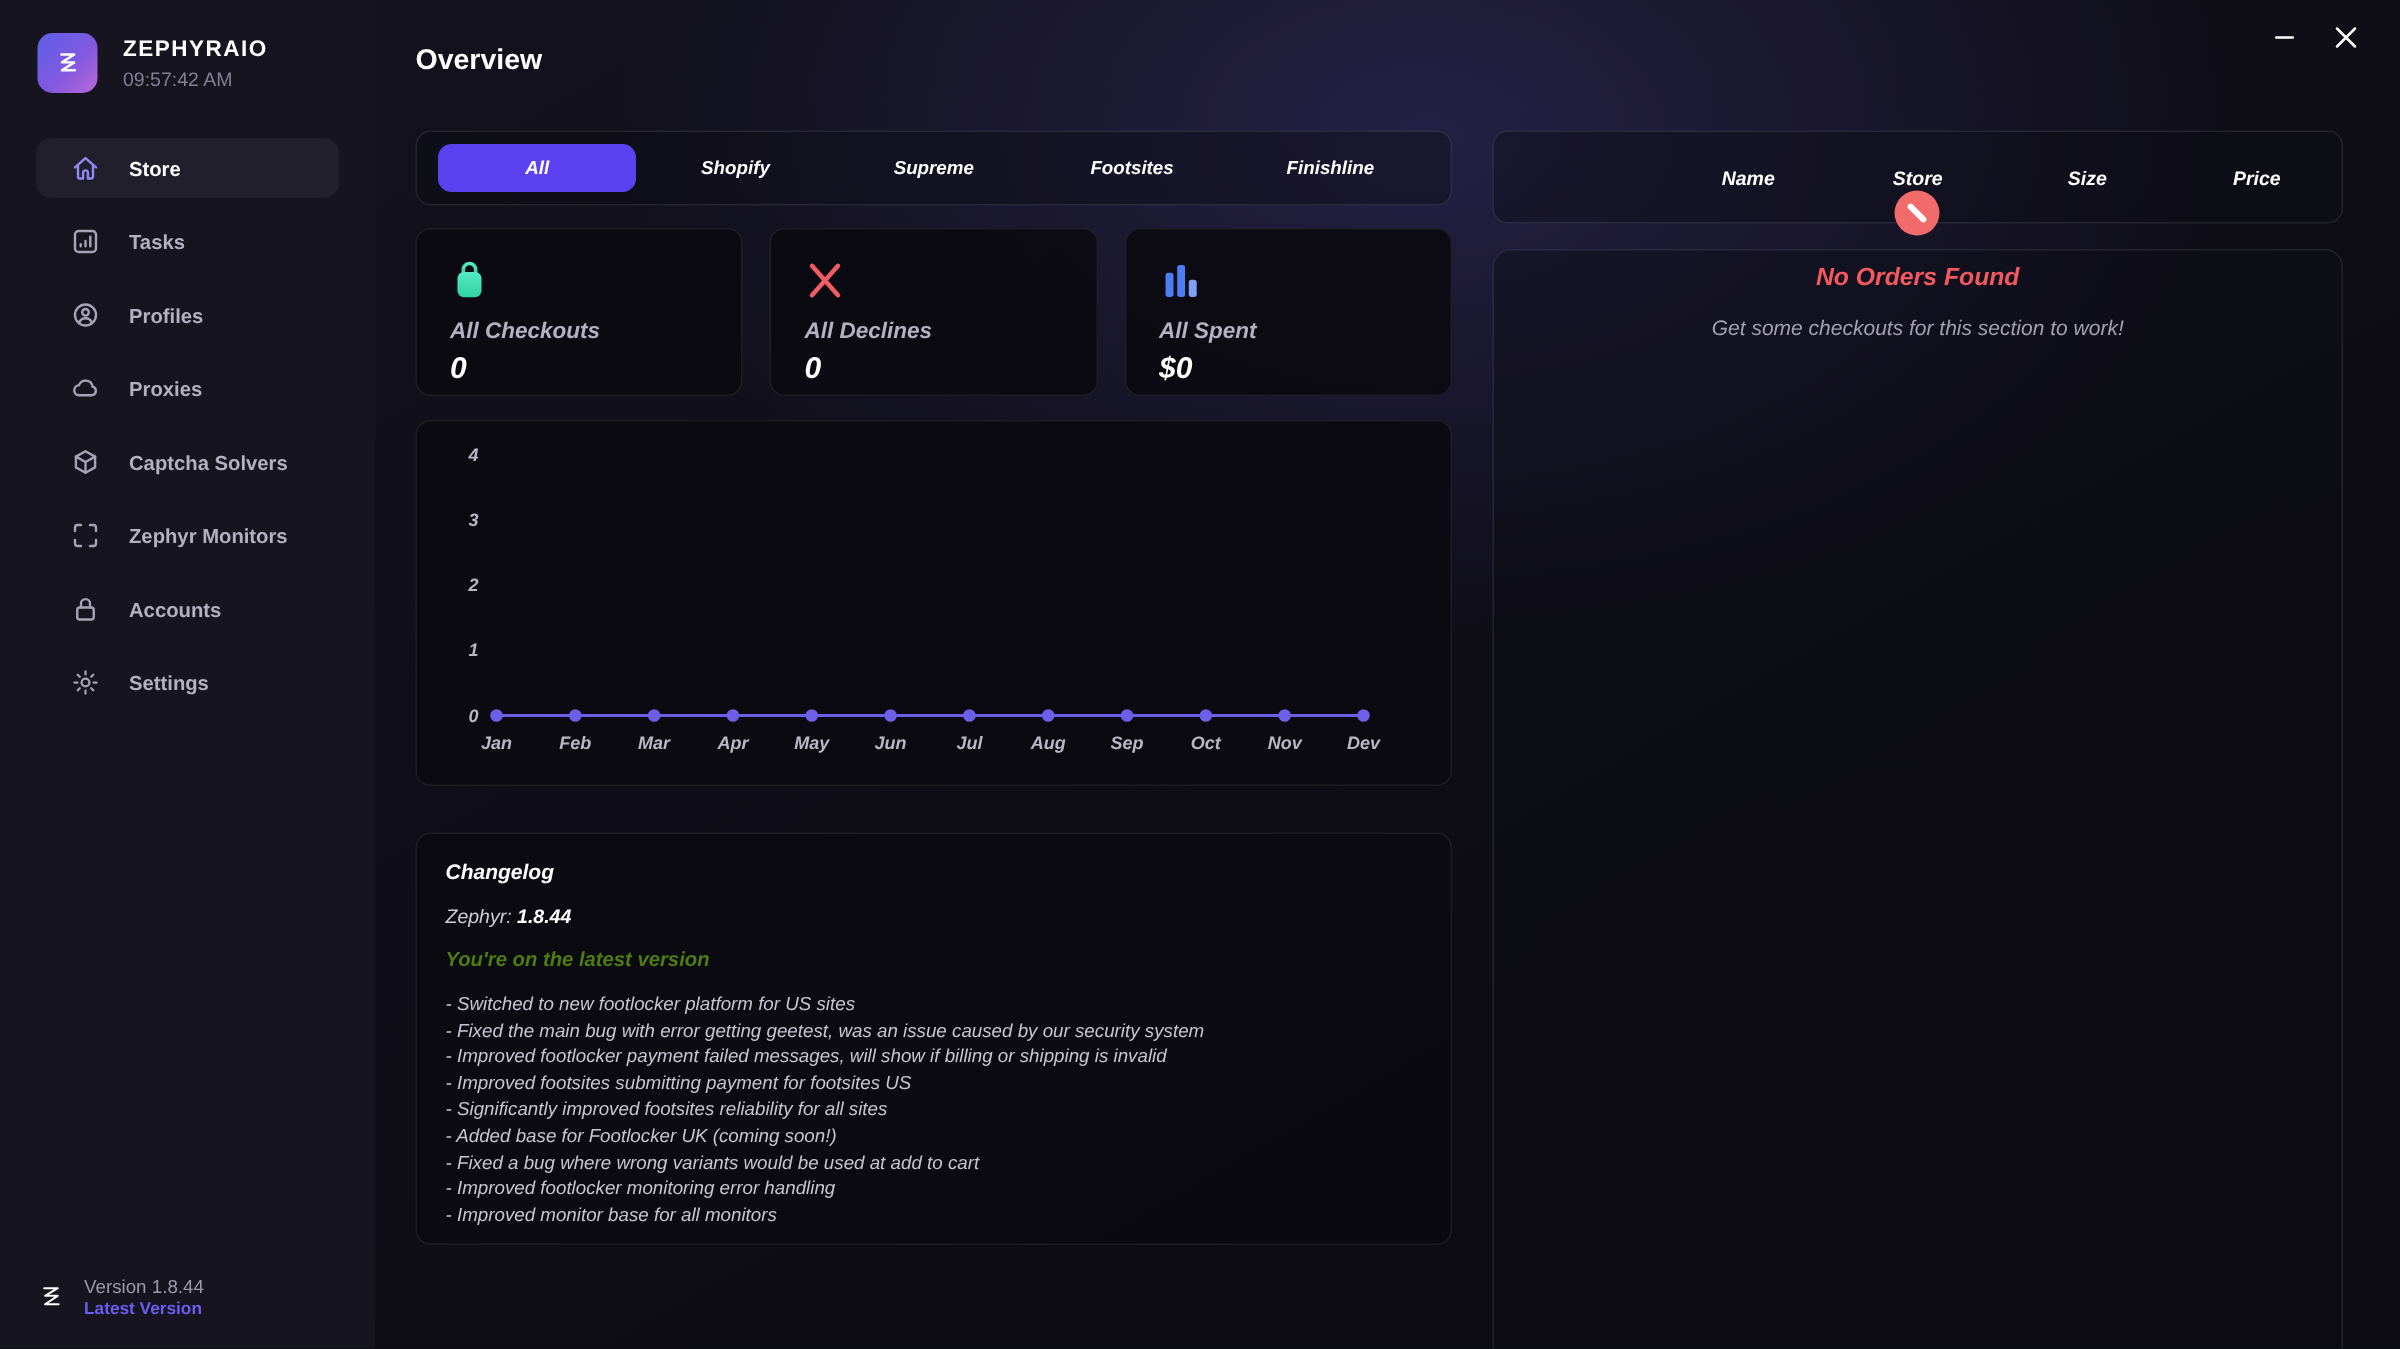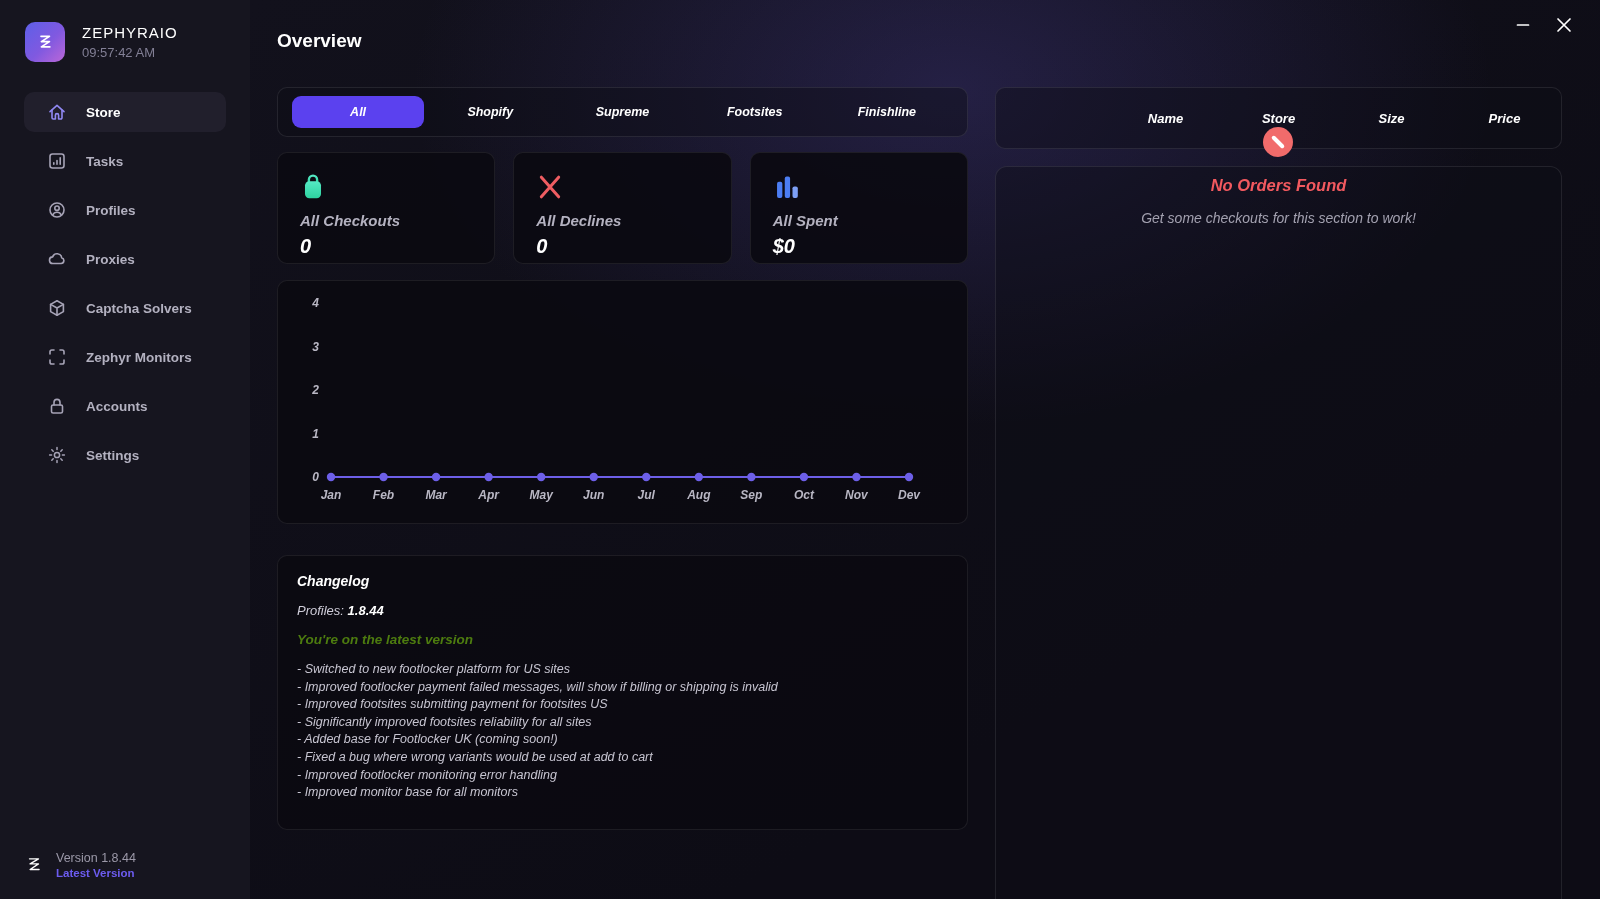--- a/index.html
+++ b/index.html
@@ -15,21 +15,21 @@
   .sidebar {
     width:250px; flex-shrink:0; background:#16151f;
     display:flex; flex-direction:column; padding:22px 0 20px;
   }
   .brand { display:flex; align-items:center; gap:17px; padding:0 25px; margin-bottom:30px; }
   .brand-logo {
     width:40px; height:40px; border-radius:10px; flex-shrink:0;
     background:linear-gradient(135deg,#5d5fe8 0%,#8059e0 55%,#bb67d8 100%);
     display:flex; align-items:center; justify-content:center;
   }
-  .brand-name { font-size:15px; font-weight:normal; letter-spacing:1px; }
+  .brand-name { font-size:15px; font-weight:bold; letter-spacing:1px; }
   .brand-time { font-size:13px; color:#827f95; margin-top:4px; }
 
   .nav { padding:0 24px; display:flex; flex-direction:column; }
   .nav-item {
     display:flex; align-items:center; gap:19px; height:40px; margin-bottom:9px;
     padding:0 0 0 23px; border-radius:10px; cursor:pointer;
     color:#b3b1c0; font-size:13.5px; font-weight:600;
   }
   .nav-item.active { background:#211f2c; color:#fff; font-weight:bold; }
   .nav-item svg { flex-shrink:0; }
@@ -304,24 +304,25 @@
               <circle cx="420.8181818181818" cy="196" r="4.2" fill="#6d5fe8"></circle>
               <circle cx="473.3636363636364" cy="196" r="4.2" fill="#6d5fe8"></circle>
               <circle cx="525.909090909091" cy="196" r="4.2" fill="#6d5fe8"></circle>
               <circle cx="578.4545454545455" cy="196" r="4.2" fill="#6d5fe8"></circle>
               <circle cx="631" cy="196" r="4.2" fill="#6d5fe8"></circle>
             </svg>
         </div>
 
         <div class="changelog-card card">
           <div class="cl-title">Changelog</div>
-          <div class="cl-version"><span>Profiles: </span><b>1.8.44</b></div>
+          <div class="cl-version"><span>Zephyr: </span><b>1.8.44</b></div>
           <div class="cl-status">You're on the latest version</div>
           <div class="cl-list">
             <div class="cl-item">- Switched to new footlocker platform for US sites</div>
+            <div class="cl-item">- Fixed the main bug with error getting geetest, was an issue caused by our security system</div>
             <div class="cl-item">- Improved footlocker payment failed messages, will show if billing or shipping is invalid</div>
             <div class="cl-item">- Improved footsites submitting payment for footsites US</div>
             <div class="cl-item">- Significantly improved footsites reliability for all sites</div>
             <div class="cl-item">- Added base for Footlocker UK (coming soon!)</div>
             <div class="cl-item">- Fixed a bug where wrong variants would be used at add to cart</div>
             <div class="cl-item">- Improved footlocker monitoring error handling</div>
             <div class="cl-item">- Improved monitor base for all monitors</div>
           </div>
         </div>
       </div>

